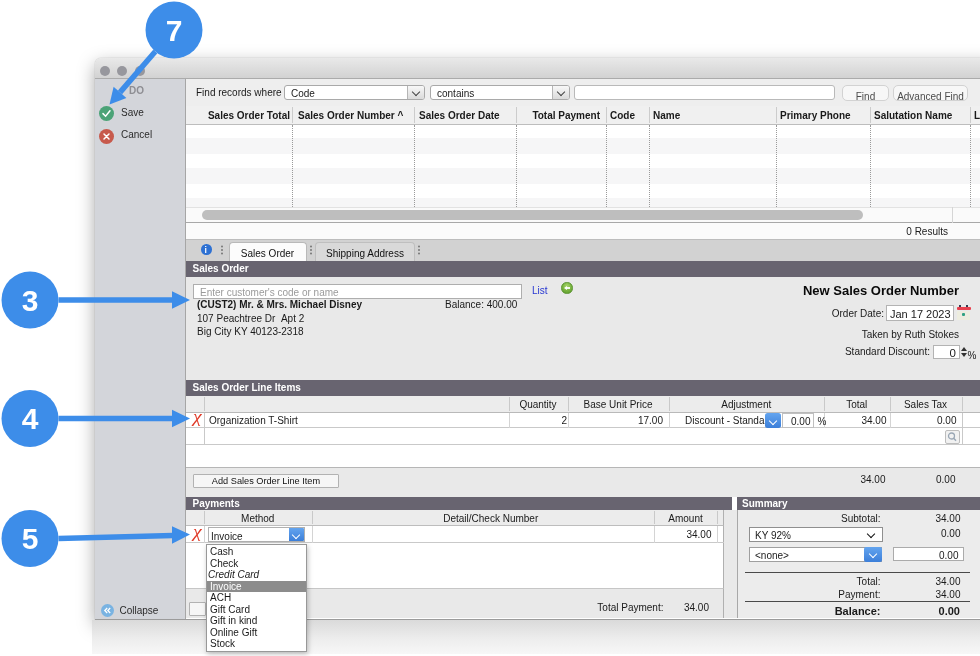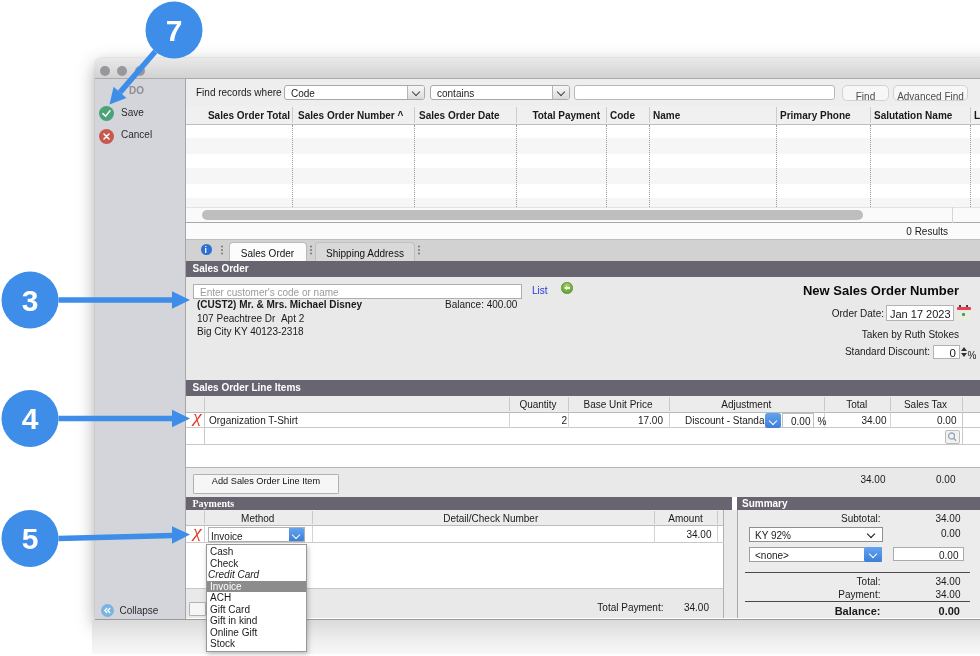--- a/index.html
+++ b/index.html
@@ -202,27 +202,27 @@
 <div class="t r" style="right:23.5px;top:414px;">0.00</div>
 
 <div style="position:absolute;left:186px;top:428px;width:794px;height:17px;border-bottom:1px solid #c9c9c9;box-sizing:border-box;"></div>
 <div class="box" style="left:944.5px;top:430px;width:15.5px;height:13.5px;background:#f1f1f1;border-color:#bdbdbd;border-radius:2px;"></div>
 <svg style="position:absolute;left:947px;top:431.5px;" width="11" height="11">
       <circle cx="4.5" cy="4" r="3" fill="none" stroke="#9aa7b5" stroke-width="1.3"></circle>
       <path d="M6.7 6.2 L9 8.7" stroke="#9aa7b5" stroke-width="1.4"></path>
     </svg>
 
 <div style="position:absolute;left:186px;top:466.5px;width:794px;height:30px;background:#e9e9e9;border-top:1px solid #b6b6b6;box-sizing:border-box;"></div>
-<div class="box" style="left:193px;top:473.5px;width:146px;height:20px;background:#f6f6f6;border-color:#b2b2b2;border-radius:1px;padding-left:42px;">
+<div class="box" style="left:193px;top:473.5px;width:146px;height:14px;background:#f6f6f6;border-color:#b2b2b2;border-radius:1px;padding-left:42px;">
       <div style="position:absolute;left:0;top:0.5px;width:100%;text-align:center;font-size:9.2px;line-height:12px;color:#111;font-weight:500;white-space:nowrap;">Add Sales Order Line Item</div>
     </div>
 <div class="t r" style="right:94.5px;top:473px;">34.00</div>
 <div class="t r" style="right:24.5px;top:473px;">0.00</div>
 
-<div class="bar" style="left:186px;top:496.5px;width:545.5px;height:13.5px;font-family:Liberation Serif, serif;">
+<div class="bar" style="left:186px;top:496.5px;width:545.5px;height:13.5px;">
       <span style="top:1px;">Payments</span>
     </div>
 <div style="position:absolute;left:186px;top:510px;width:537.5px;height:15.5px;background:#ececec;border-bottom:1px solid #bdbdbd;border-right:1px solid #b0b0b0;box-sizing:border-box;"></div>
 <div class="vsep" style="left:204px;top:511px;height:13px;background:#c9c9c9;"></div>
 <div class="vsep" style="left:311.5px;top:511px;height:13px;background:#c9c9c9;"></div>
 <div class="vsep" style="left:654px;top:511px;height:13px;background:#c9c9c9;"></div>
 <div class="vsep" style="left:717px;top:511px;height:13px;background:#c9c9c9;"></div>
 <div class="t" style="left:204px;top:511.5px;width:107.5px;text-align:center;">Method</div>
 <div class="t" style="left:311.5px;top:511.5px;width:342.5px;text-align:center;padding-left:8px;">Detail/Check Number</div>
 <div class="t" style="left:654px;top:511.5px;width:63px;text-align:center;">Amount</div>

